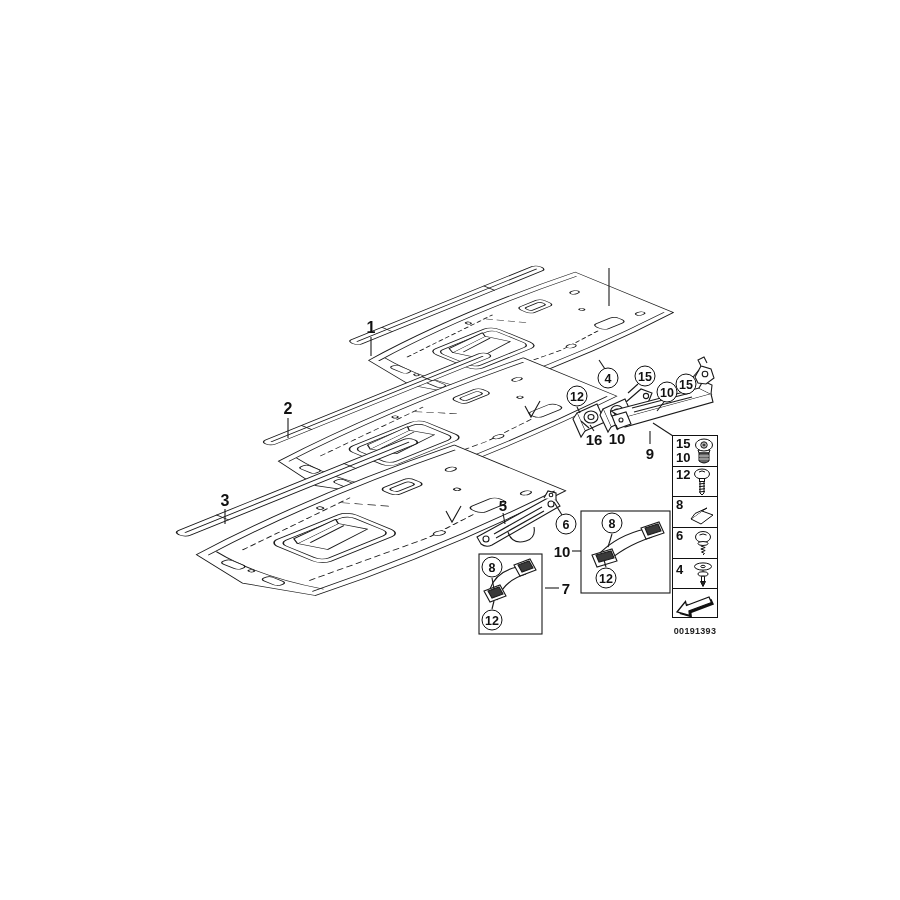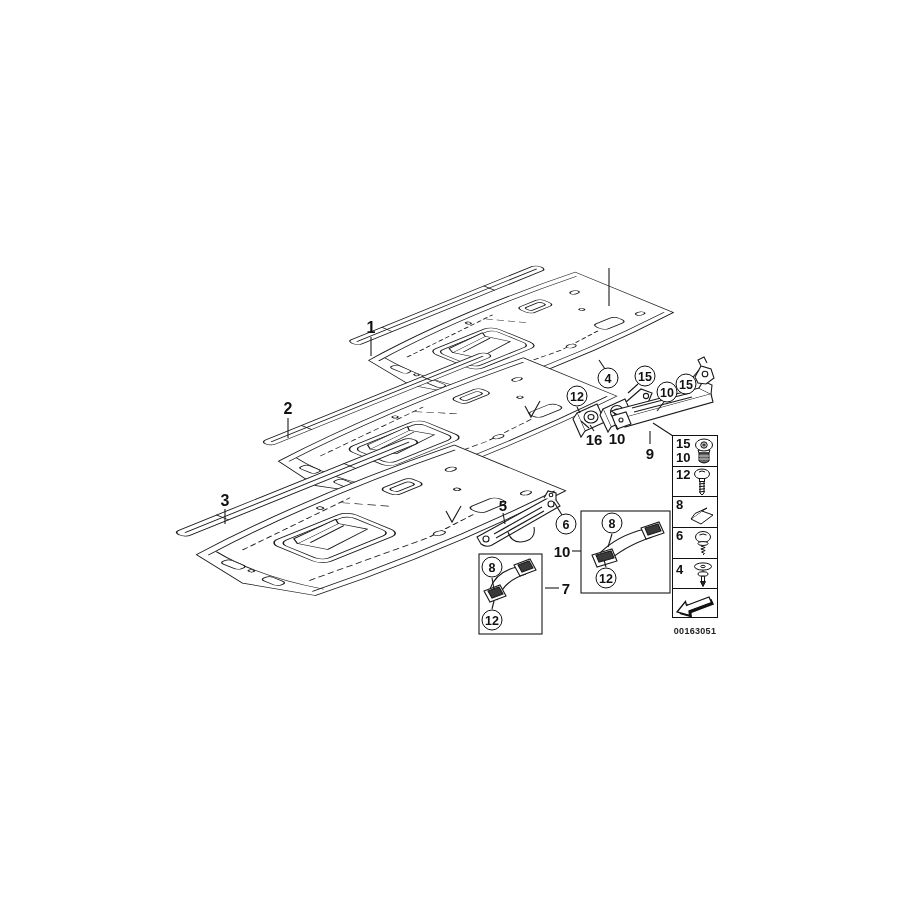--- a/index.html
+++ b/index.html
@@ -260,15 +260,15 @@
     <div class="lcell" style="height:30px">
       <span class="licon" style="right:1px;top:1px">
         <svg width="43" height="27" viewBox="0 0 43 27">
           <polygon points="6.5,24 15,13.5 16,17.5 38.5,9 41,14.5 18.5,23 19,27.5" fill="#111"></polygon>
           <polygon points="4,22 12.5,11.5 13.5,15.5 36,7 38.5,12.5 16,21 16.5,25.5" fill="#fff" stroke="#111" stroke-width="1.3"></polygon>
         </svg>
       </span>
     </div>
   </div>
 
-  <div class="dwg">00163051</div>
+  <div class="dwg">00191393</div>
 
 </div>
 
 </body></html>

